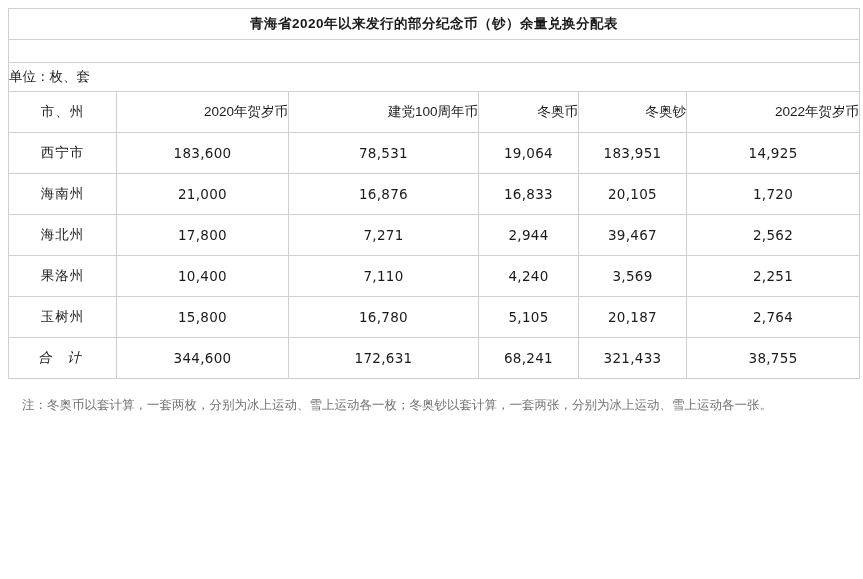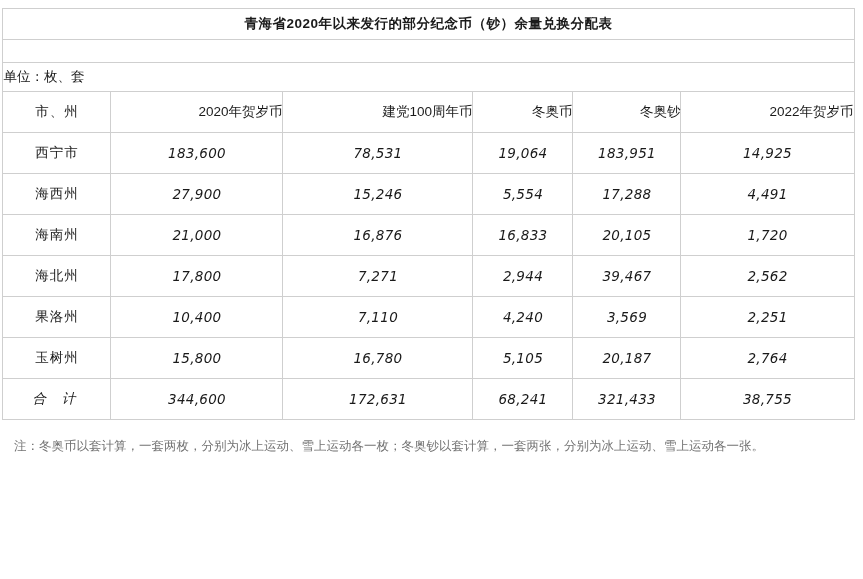--- a/index.html
+++ b/index.html
@@ -12,21 +12,21 @@
     height: 579px;
     font-family: "Liberation Sans", sans-serif;
     color: #1a1a1a;
     -webkit-font-smoothing: antialiased;
   }
   .page {
     position: relative;
     width: 863px;
     height: 562px;
     box-sizing: border-box;
-    padding: 8px 6px 0 0;
+    padding: 8px 6px 0 8px;
   }
   table.sheet {
     width: 851px;
     border-collapse: collapse;
     table-layout: fixed;
     margin: 0 auto;
   }
   table.sheet td {
     border: 1px solid #cfcfcf;
     background: #ffffff;
@@ -63,21 +63,20 @@
   }
   .region-cell {
     text-align: center;
     letter-spacing: 1px;
   }
   .num-cell {
     text-align: center;
     font-family: "DejaVu Sans", sans-serif;
     font-size: 12.5px;
     letter-spacing: 0.3px;
-    font-style: italic;
   }
   .total-label {
     letter-spacing: 6px;
     padding-left: 6px;
     font-style: italic;
   }
   .note {
     margin: 16px 0 0 14px;
     font-size: 12.5px;
     line-height: 1.6;
@@ -119,28 +118,20 @@
 
       <tr>
         <td class="row-cell region-cell">西宁市</td>
         <td class="row-cell num-cell">183,600</td>
         <td class="row-cell num-cell">78,531</td>
         <td class="row-cell num-cell">19,064</td>
         <td class="row-cell num-cell">183,951</td>
         <td class="row-cell num-cell">14,925</td>
       </tr>
       <tr>
-        <td class="row-cell region-cell">海西州</td>
-        <td class="row-cell num-cell">27,900</td>
-        <td class="row-cell num-cell">15,246</td>
-        <td class="row-cell num-cell">5,554</td>
-        <td class="row-cell num-cell">17,288</td>
-        <td class="row-cell num-cell">4,491</td>
-      </tr>
-      <tr>
         <td class="row-cell region-cell">海南州</td>
         <td class="row-cell num-cell">21,000</td>
         <td class="row-cell num-cell">16,876</td>
         <td class="row-cell num-cell">16,833</td>
         <td class="row-cell num-cell">20,105</td>
         <td class="row-cell num-cell">1,720</td>
       </tr>
       <tr>
         <td class="row-cell region-cell">海北州</td>
         <td class="row-cell num-cell">17,800</td>

